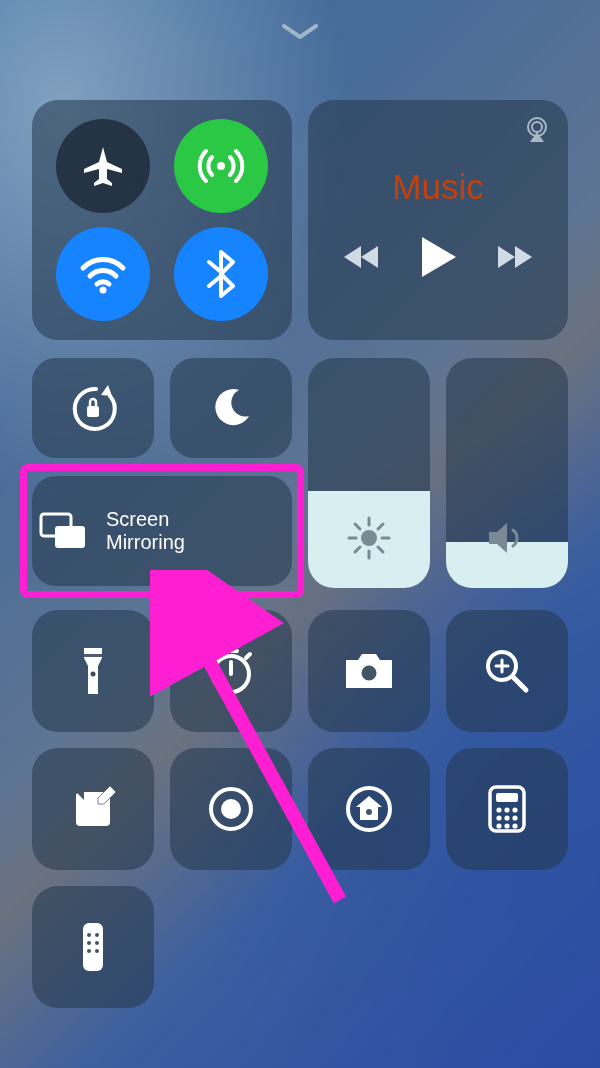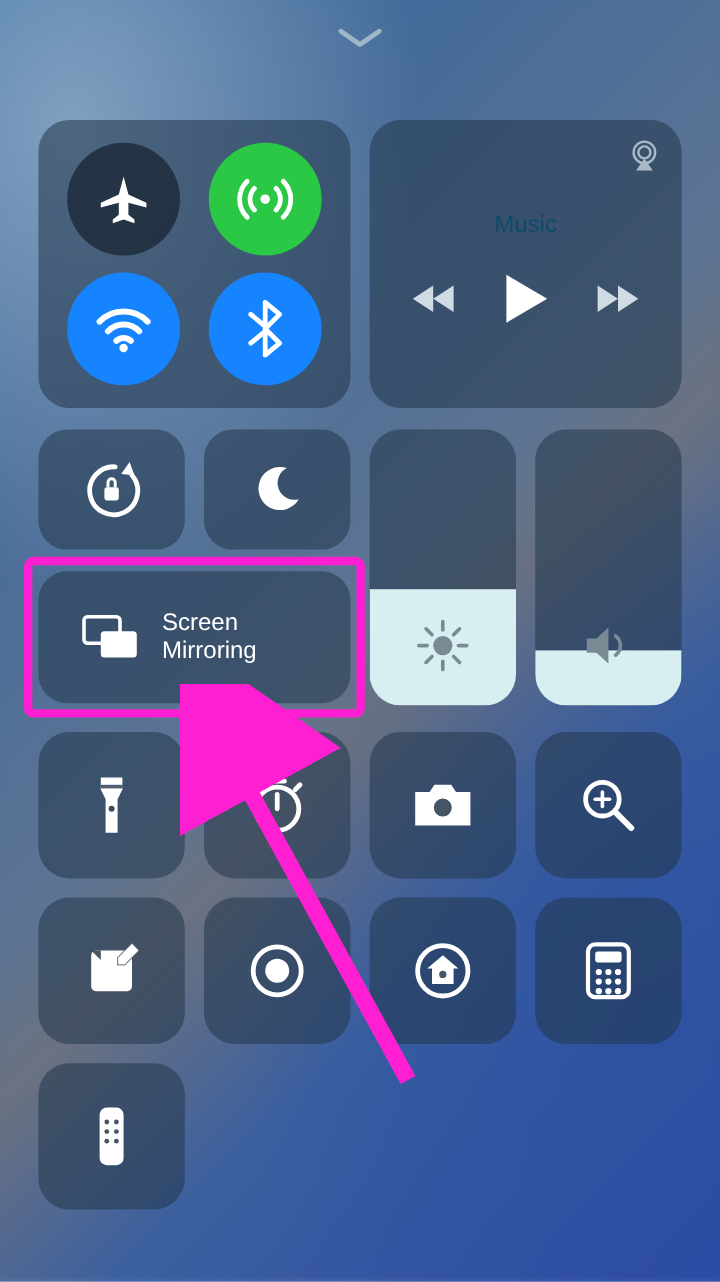--- a/index.html
+++ b/index.html
@@ -60,21 +60,21 @@
   .music {
     display:flex;flex-direction:column;align-items:center;justify-content:center;
     gap: 22px;
     position:relative;
   }
   .music .airplay {
     position:absolute; top:14px; right:16px;
     width:30px;height:30px;
   }
   .music .title {
-    color:#0c4a6e;font-size:20px;font-weight:500;
+    color:#c2410c;font-size:35px;font-weight:500;
     margin-top:6px;
   }
   .music .controls {
     display:flex;align-items:center;gap:36px;
     margin-top:6px;
   }
   
   .row2 { margin-top:18px; align-items:flex-start; }
   .leftcol { display:flex;flex-direction:column;gap:18px; width:260px; }
   .minirow { display:flex;gap:16px; }
@@ -86,21 +86,21 @@
   }
   .mirror-wrap{
     position:relative;
     padding:10px;
     margin:-10px;
   }
   .mirror {
     width:260px;height:110px;border-radius:24px;
     background: rgba(35,55,75,0.55);
     display:flex;align-items:center;gap:18px;
-    padding:0 35px;
+    padding:0 6px;
     cursor:pointer;
   }
   .mirror .label{
     color:#fff;font-size:20px;line-height:1.15;
   }
   .highlight-box{
     position:absolute;
     top:-2px;left:-2px;right:-2px;bottom:-2px;
     border:7px solid #ff1fd3;
     border-radius:8px;

